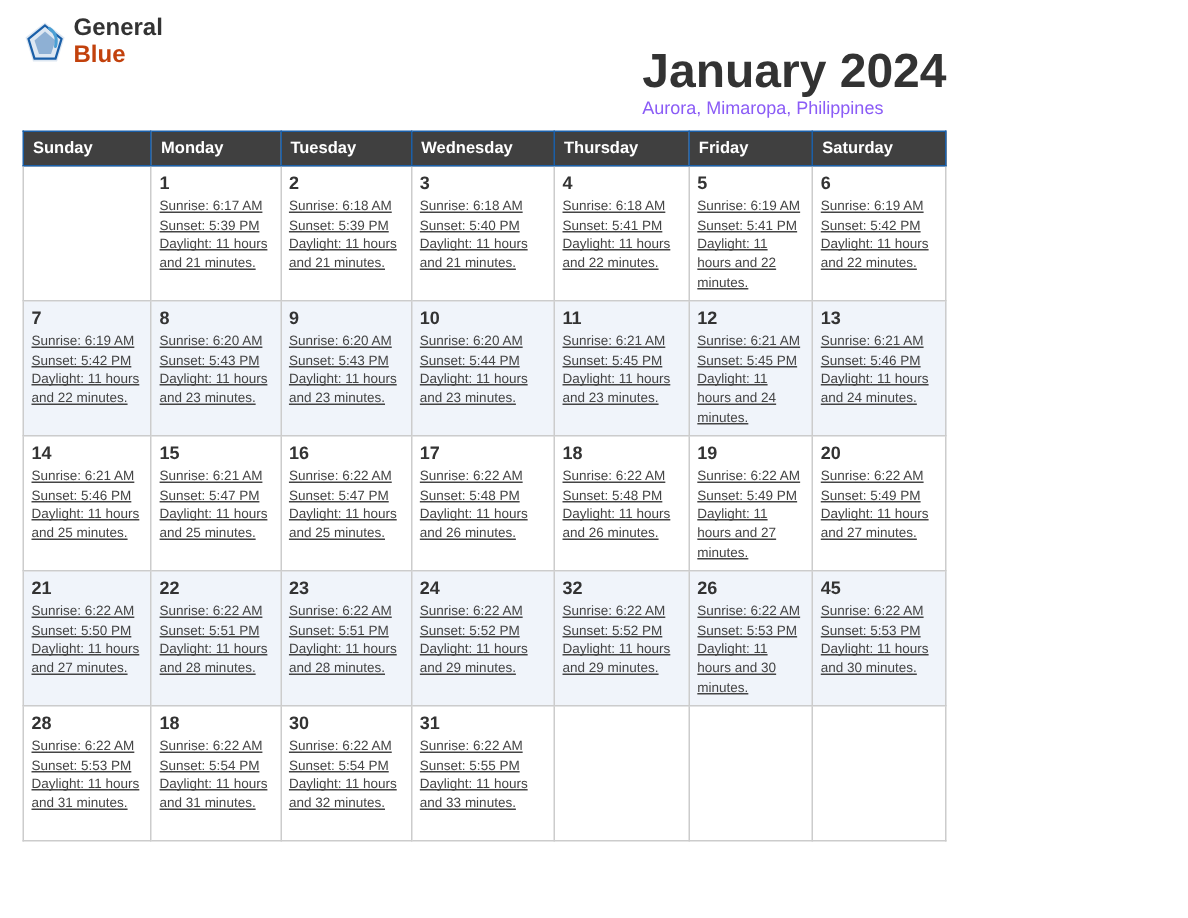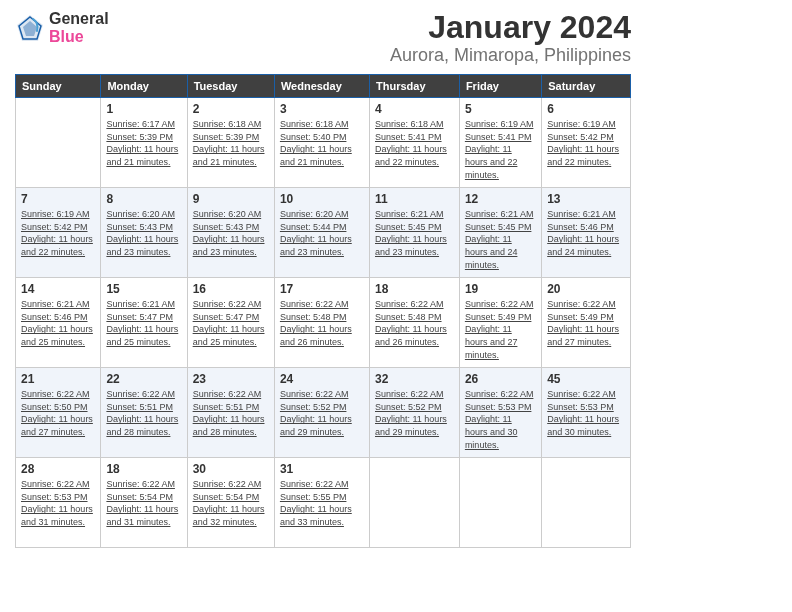--- a/index.html
+++ b/index.html
@@ -32,38 +32,39 @@
       line-height: 1.1;
     }
     .logo-general {
       font-size: 16px;
       font-weight: bold;
       color: #333;
     }
     .logo-blue {
       font-size: 16px;
       font-weight: bold;
-      color: #ec4899;
+      color: #c2410c;
     }
     .logo-icon {
       width: 30px;
       height: 30px;
     }
     .title-area {
-      text-align: right;
+      text-align: left;
+      margin-top: 20px;
     }
     .month-title {
       font-size: 32px;
       font-weight: bold;
       color: #333;
       line-height: 1.1;
     }
     .location {
-      font-size: 18px;
-      color: #737373;
+      font-size: 12px;
+      color: #8b5cf6;
     }
     .calendar {
       width: 100%;
       border-collapse: collapse;
       font-size: 10px;
     }
     .calendar th {
       background-color: #404040;
       color: white;
       text-align: left;

